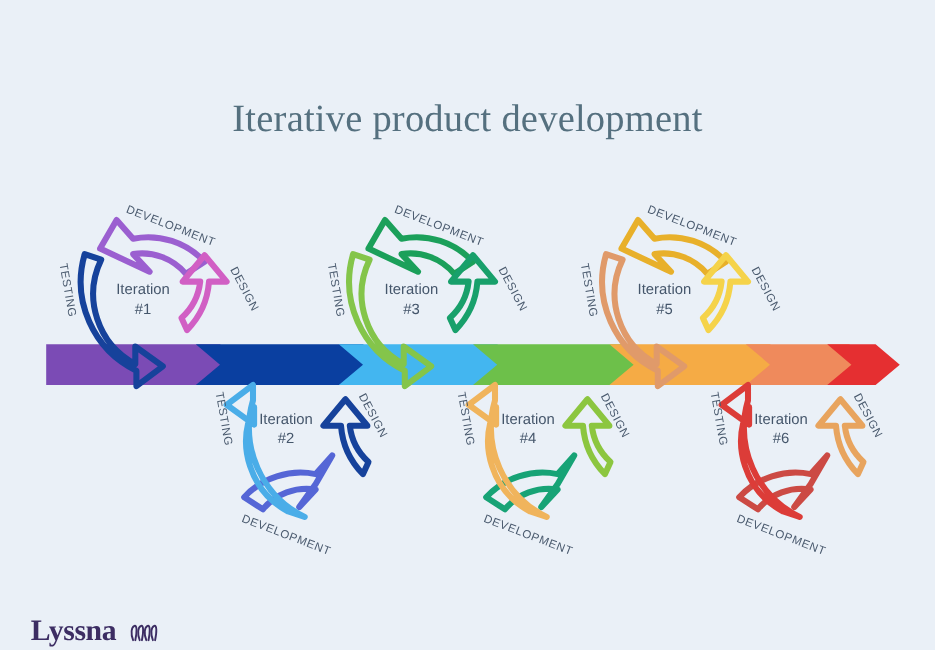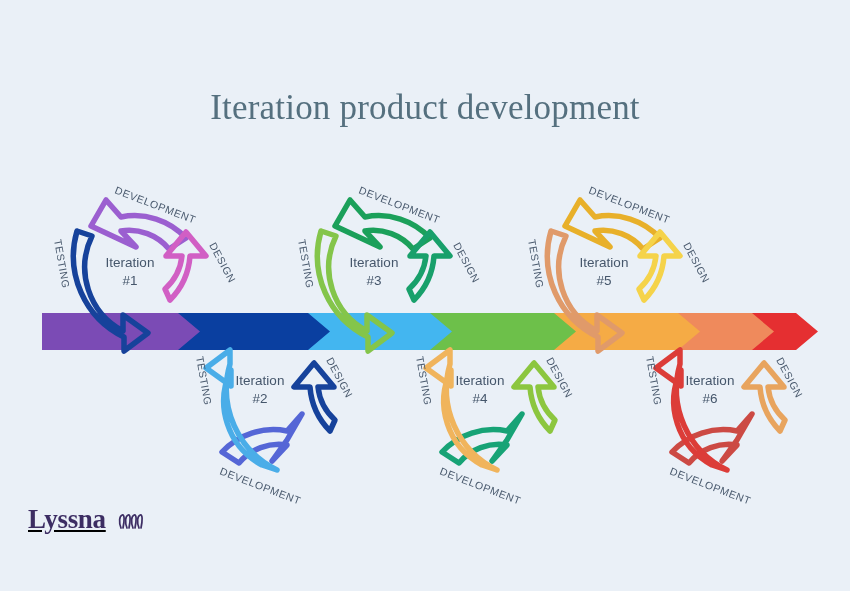--- a/index.html
+++ b/index.html
@@ -16,22 +16,22 @@
     top:88px;left:0;width:850px;
     text-align:center;
     font-family:"Liberation Serif", serif;
     font-size:35px;
     color:#55707f;
     letter-spacing:.2px;
     white-space:nowrap;
   }
   .logo{
     position:absolute;
-    left:28px;top:506px;
-    display:flex;align-items:flex-end;gap:12px;text-decoration:underline;
+    left:28px;top:560px;
+    display:flex;align-items:flex-end;gap:12px;
   }
   .logo-text{
     font-family:"Liberation Serif", serif;
     font-size:27px;
     font-weight:700;
     color:#3c2d63;
     letter-spacing:-.3px;
     line-height:1;
   }
   .logo-mark{display:block;margin-bottom:2px;}
@@ -171,21 +171,21 @@
       <path d="M 672,355 A 72 72 0 0 1 703,450 L 703,434 L 728,452 L 704,470 L 704,456 A 90 90 0 0 0 657,350 Z" transform="rotate(180 692 410)"></path>
     </g>
     <text class="cy-center" x="710" y="385">Iteration</text>
     <text class="cy-center" x="710" y="403">#6</text>
     <text class="arc-label" x="669" y="474" transform="rotate(21 669 474)">DEVELOPMENT</text>
     <text class="arc-label" x="776" y="360" transform="rotate(62 776 360)">DESIGN</text>
     <text class="arc-label" x="646" y="357" transform="rotate(80 646 357)">TESTING</text>
   </g>
 </svg>
 
-<div class="title">Iteration product development</div>
+<div class="title">Iterative product development</div>
 
 <div class="logo">
   <span class="logo-text">Lyssna</span>
   <svg class="logo-mark" width="26" height="20" viewBox="0 0 26 20">
     <g fill="none" stroke="#3c2d63" stroke-width="1.7" stroke-linecap="round">
       <path d="M 3,17 C 0.6,11 1.4,5 4.2,4 C 6.6,3.2 6.6,9 5,17"></path>
       <path d="M 9,17 C 6.6,11 7.4,5 10.2,4 C 12.6,3.2 12.6,9 11,17"></path>
       <path d="M 15,17 C 12.6,11 13.4,5 16.2,4 C 18.6,3.2 18.6,9 17,17"></path>
       <path d="M 21,17 C 18.6,11 19.4,5 22.2,4 C 24.6,3.2 24.6,9 23,17"></path>
     </g>

